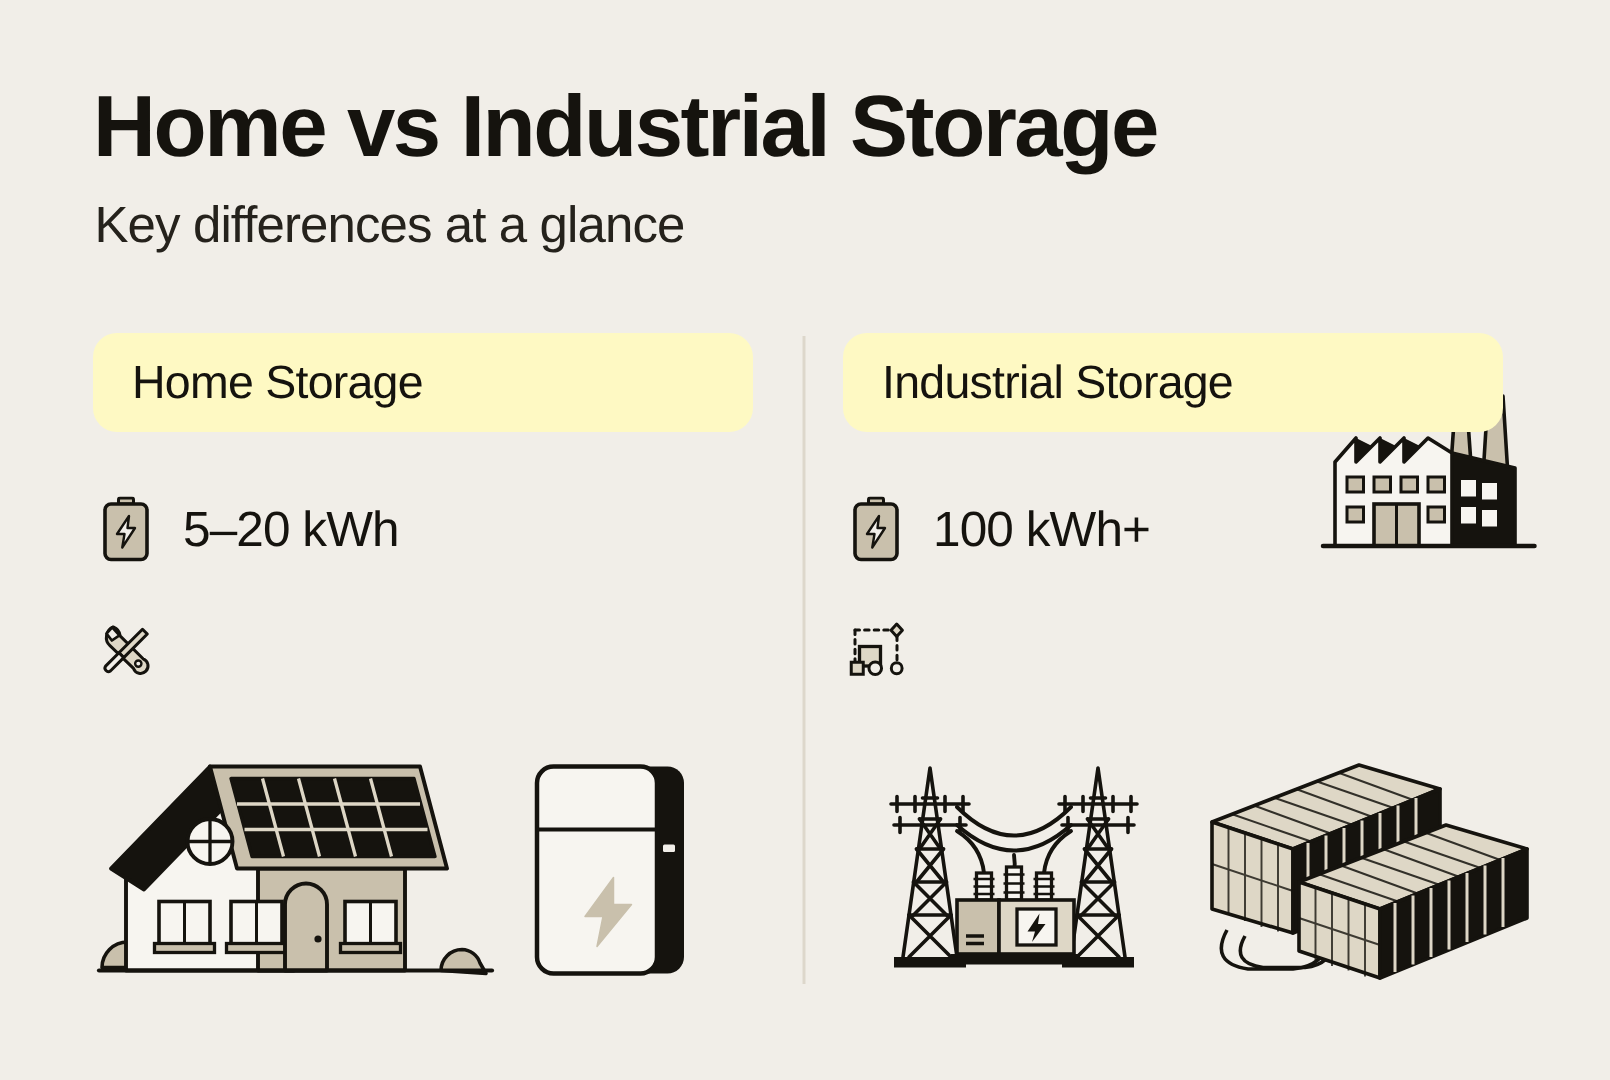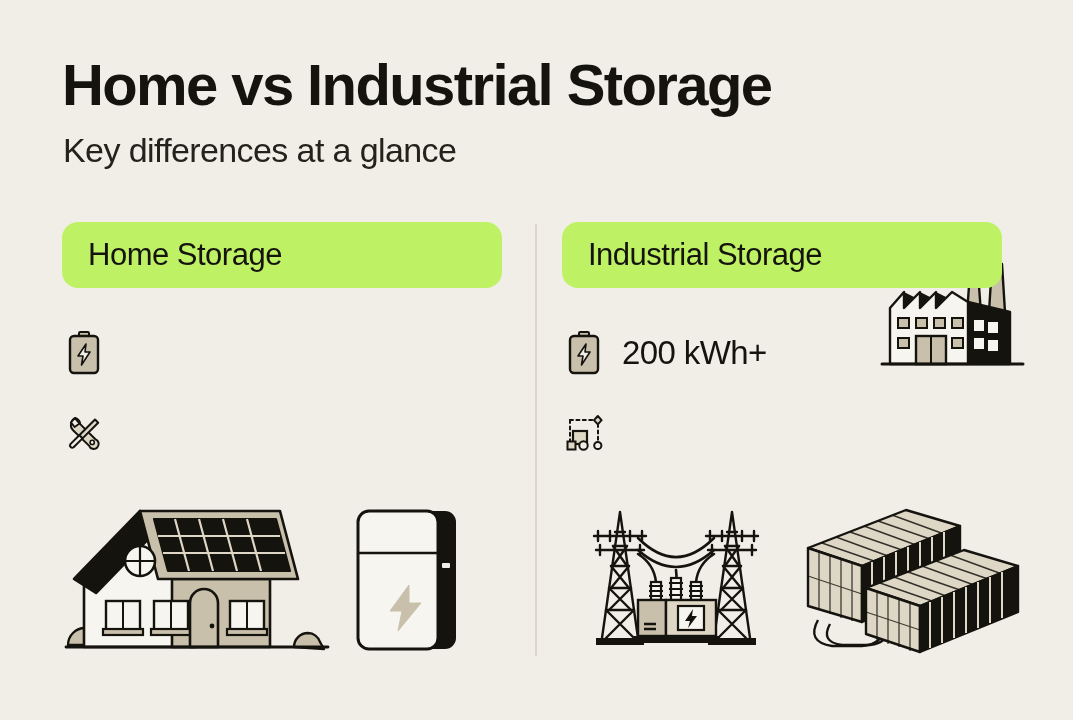--- a/index.html
+++ b/index.html
@@ -30,21 +30,21 @@
     position:absolute; left:535px; top:224px;
     width:2px; height:432px; background:#ddd7cb;
   }
 
   
   .col { position:absolute; top:222px; width:440px; }
   .col-left  { left:62px; }
   .col-right { left:562px; }
 
   .pill {
-    height:66px; border-radius:16px; background:#bef264;
+    height:66px; border-radius:16px; background:#fef9c3;
     display:flex; align-items:center; padding-left:26px;
     position:relative; z-index:1;
   }
   .pill-label {
     font-size:31px; letter-spacing:-0.5px; color:#15130e; font-weight:normal;
   }
 
   
   .features { margin-top:36px; }
   .feature { display:flex; align-items:center; height:58px; }
@@ -83,20 +83,21 @@
     <div class="features">
 
       <div class="feature">
         <span class="feature-icon">
           <svg width="34" height="44" viewBox="0 0 34 44">
             <rect x="12" y="1" width="10" height="4" rx="1.2" fill="#c9c0ac" stroke="#15130e" stroke-width="2"></rect>
             <rect x="3" y="5" width="28" height="37" rx="4" fill="#c9c0ac" stroke="#15130e" stroke-width="2.4"></rect>
             <path d="M19 13 L11 25 L16 25 L14.5 34 L23 21 L18 21 Z" fill="#f1eee8" stroke="#15130e" stroke-width="1.6" stroke-linejoin="round"></path>
           </svg>
         </span>
+        <span class="feature-text">5–20 kWh</span>
       </div>
 
       <div class="feature">
         <span class="feature-icon">
           <svg width="44" height="44" viewBox="0 0 44 44">
 
             <path d="M13.5 7 a7.5 7.5 0 0 0 -2.2 12.4 L27 34.6 a5 5 0 1 0 6.4 -6.4 L18.2 13.1 a7.5 7.5 0 0 0 -4.7 -6.1 Z" fill="#ded7c6" stroke="#15130e" stroke-width="2" stroke-linejoin="round"></path>
             <path d="M12.8 7.2 L9 11.4 L12.6 16 L17.6 12.6 Z" fill="#f1eee8" stroke="#15130e" stroke-width="1.8" stroke-linejoin="round"></path>
             <circle cx="30.2" cy="31.4" r="2.1" fill="#f1eee8" stroke="#15130e" stroke-width="1.6"></circle>
 
@@ -117,21 +118,21 @@
     <div class="features">
 
       <div class="feature">
         <span class="feature-icon">
           <svg width="34" height="44" viewBox="0 0 34 44">
             <rect x="12" y="1" width="10" height="4" rx="1.2" fill="#c9c0ac" stroke="#15130e" stroke-width="2"></rect>
             <rect x="3" y="5" width="28" height="37" rx="4" fill="#c9c0ac" stroke="#15130e" stroke-width="2.4"></rect>
             <path d="M19 13 L11 25 L16 25 L14.5 34 L23 21 L18 21 Z" fill="#f1eee8" stroke="#15130e" stroke-width="1.6" stroke-linejoin="round"></path>
           </svg>
         </span>
-        <span class="feature-text">200 kWh+</span>
+        <span class="feature-text">100 kWh+</span>
       </div>
 
       <div class="feature">
         <span class="feature-icon">
           <svg width="44" height="44" viewBox="0 0 44 44">
 
             <path d="M8 9 H36 V36" fill="none" stroke="#15130e" stroke-width="2" stroke-dasharray="3 3.4" stroke-linecap="round"></path>
             <path d="M8 9 V36" fill="none" stroke="#15130e" stroke-width="2" stroke-dasharray="3 3.4" stroke-linecap="round"></path>
 
             <rect x="11" y="20" width="14" height="13" fill="#ded7c6" stroke="#15130e" stroke-width="2.2"></rect>

